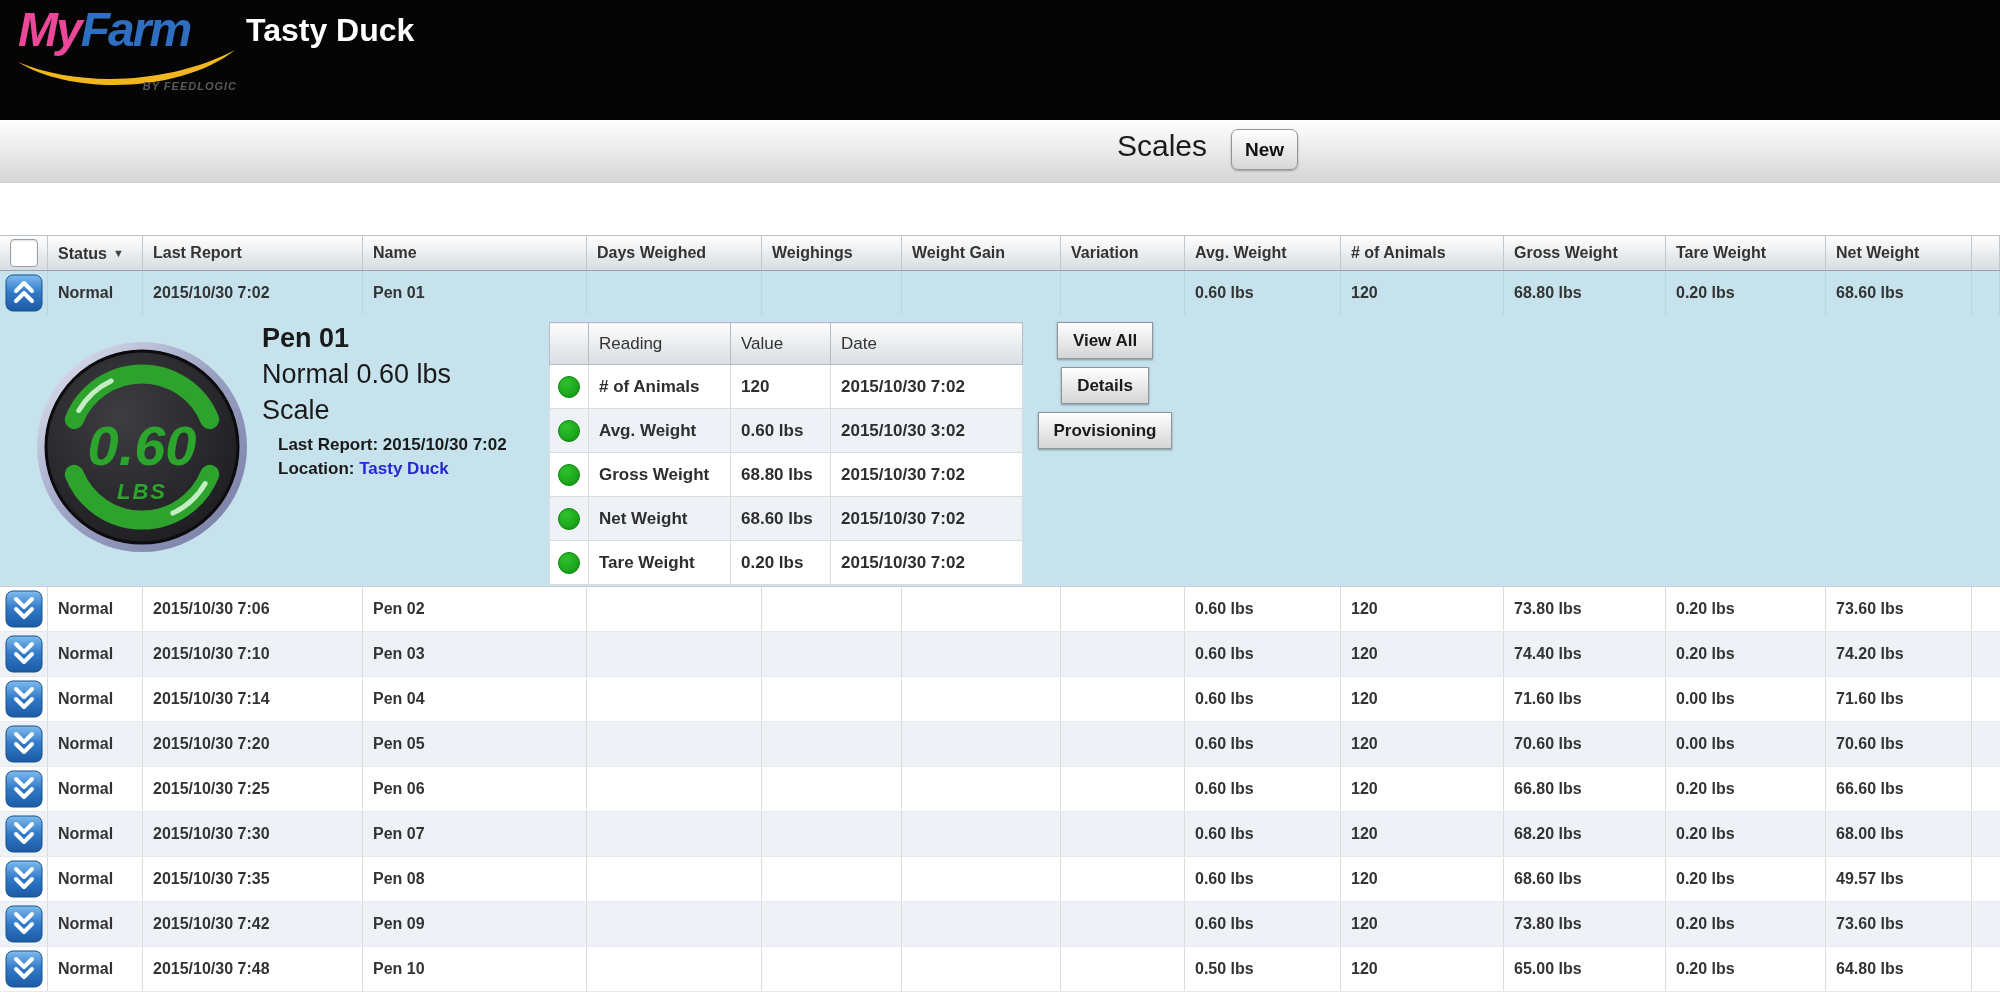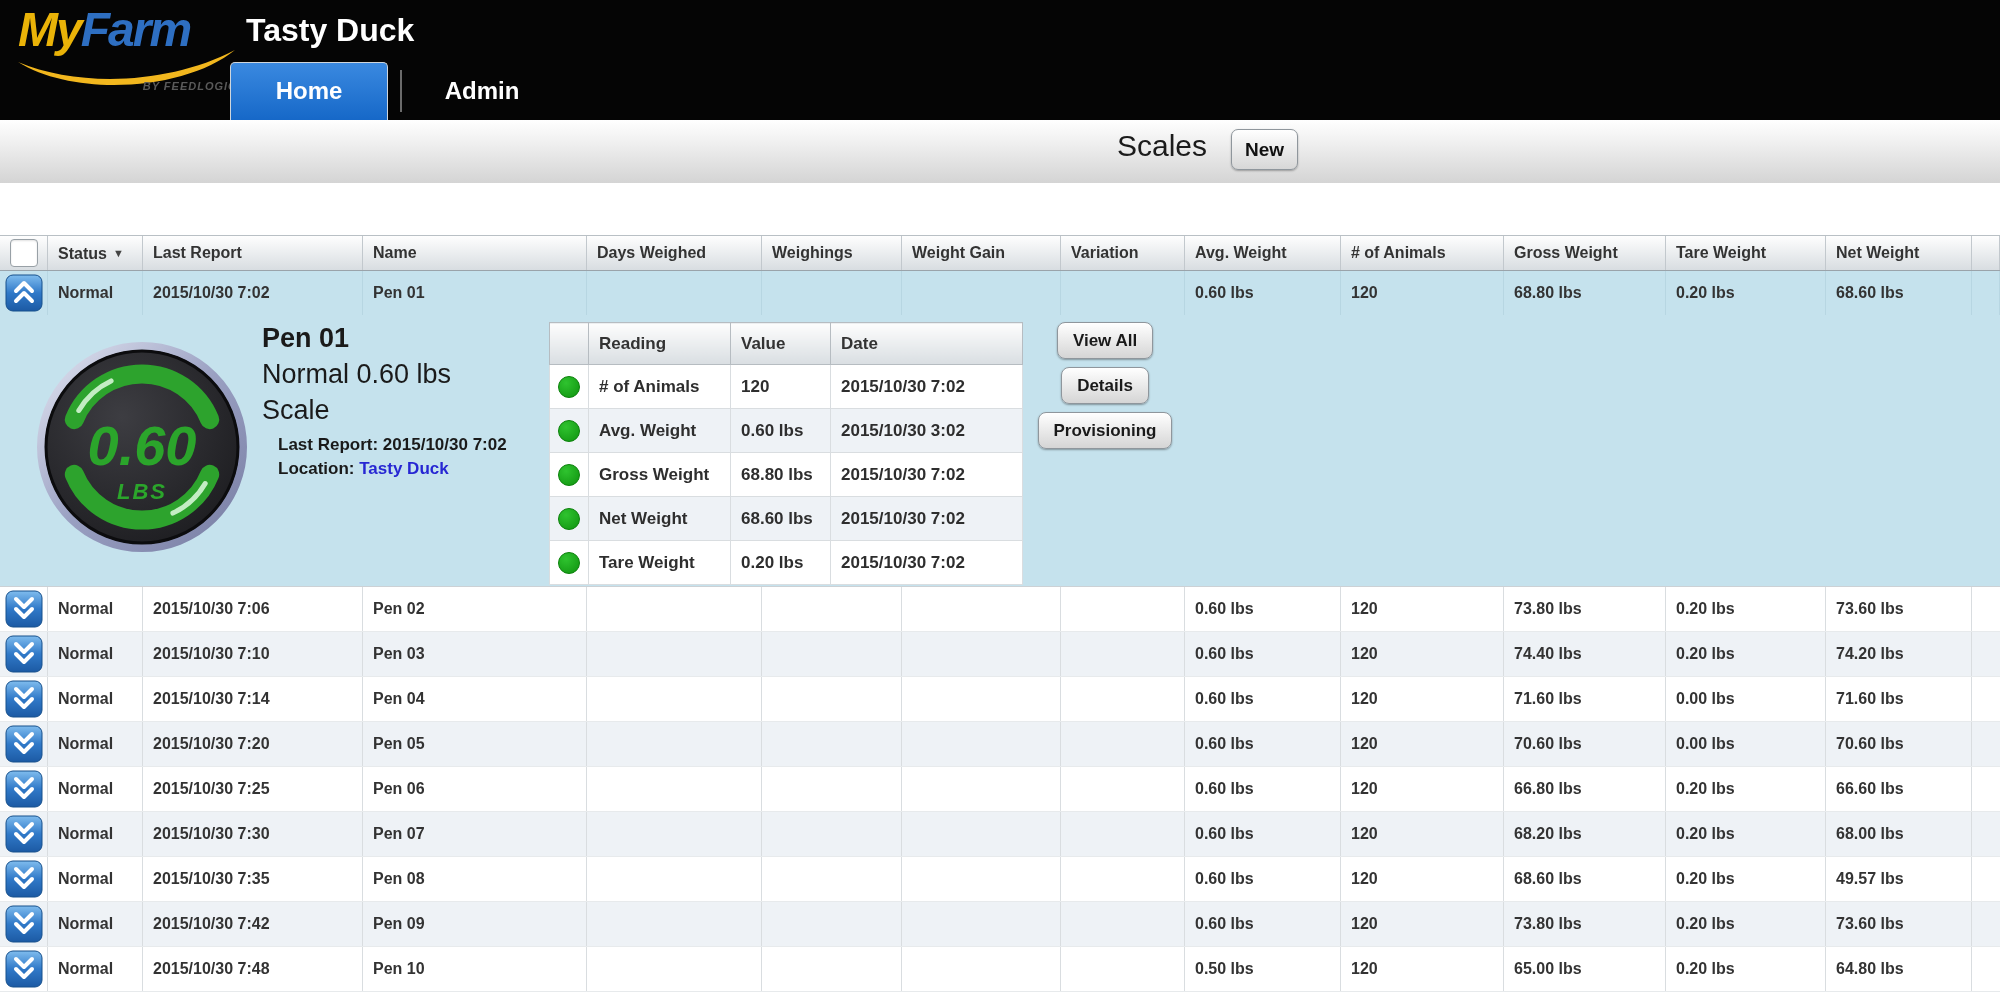--- a/index.html
+++ b/index.html
@@ -4,21 +4,21 @@
 <style>
   html,body{margin:0;padding:0;background:#fff;}
   body{width:2000px;height:998px;position:relative;overflow:hidden;
        font-family:"Liberation Sans","DejaVu Sans",sans-serif;}
 
   
   .topbar{position:absolute;top:0;left:0;width:2000px;height:120px;background:#050505;}
   .logo{position:absolute;left:14px;top:4px;width:225px;height:112px;cursor:pointer;}
   .logo-text{position:absolute;left:4px;top:2px;font-style:italic;font-weight:bold;
              font-size:48px;line-height:1;letter-spacing:-2px;}
-  .logo-my{color:#eab308;}
+  .logo-my{color:#ec4899;}
   .logo-farm{color:#2e6fc2;}
   .swoosh{position:absolute;left:0;top:42px;}
   .logo-sub{position:absolute;right:2px;top:76px;font-size:11px;font-weight:bold;
             font-style:italic;color:#5a5a5a;letter-spacing:1px;}
   .app-title{position:absolute;left:246px;top:12px;color:#ffffff;font-size:32px;font-weight:bold;}
   .tabs{position:absolute;left:230px;bottom:0;height:58px;display:flex;align-items:flex-end;}
   .tab{font-size:24px;font-weight:bold;color:#fff;text-align:center;cursor:pointer;box-sizing:border-box;}
   .tab-active{width:158px;height:58px;line-height:56px;background:linear-gradient(#3a89e0,#1668c8);
               border:1px solid #cfd6dc;border-bottom:none;border-radius:5px 5px 0 0;}
   .tab-sep{width:2px;height:42px;background:#6b6b6b;margin:0 10px 8px 12px;}
@@ -64,33 +64,33 @@
   .gauge{position:absolute;left:36px;top:26px;}
   .detail-info{position:absolute;left:262px;top:8px;color:#1a1a1a;}
   .di-name{font-size:27px;font-weight:bold;margin:0 0 5px 0;}
   .di-status{font-size:27px;margin:0 0 5px 0;}
   .di-type{font-size:27px;margin:0 0 9px 0;}
   .di-small{font-size:17px;font-weight:bold;margin:0 0 4px 16px;}
   .di-link{color:#2727d3;cursor:pointer;}
   .readings{position:absolute;left:549px;top:7px;border-collapse:collapse;background:#fff;
             border:1px solid #99a1a7;}
   .readings th{height:41px;background:linear-gradient(#fdfdfd,#d9dee2);
-               border:1px solid #b6bcc1;font-size:17px;font-weight:bold;color:#333;
+               border:1px solid #b6bcc1;font-size:17px;font-weight:normal;color:#333;
                text-align:left;padding:0 10px;}
   .readings td{height:43px;border:1px solid #d9dde0;font-size:17px;font-weight:bold;
                color:#2e2e2e;padding:0 10px;white-space:nowrap;}
   .readings tr.alt td{background:#eef2f6;}
   .dot-cell{text-align:center;padding:0 !important;width:38px;}
   .dot{display:inline-block;width:20px;height:20px;border-radius:50%;
        background:radial-gradient(circle at 35% 30%,#2fc32f,#0f930f);border:1px solid #0d820d;
        vertical-align:middle;}
   .panel-buttons{position:absolute;left:1036px;top:7px;width:138px;text-align:center;}
   .pbtn{display:block;margin:0 auto 8px auto;height:37px;padding:0 15px;font-size:17px;
         font-weight:bold;color:#1a1a1a;background:linear-gradient(#ffffff,#d5d5d5);
-        border:1px solid #8f969c;border-radius:8px;box-shadow:0 1px 2px rgba(0,0,0,.35);
+        border:1px solid #8f969c;border-radius:0;box-shadow:0 1px 2px rgba(0,0,0,.35);
         cursor:pointer;font-family:inherit;}
   .chev{fill:none;stroke:#fff;stroke-width:4;stroke-linecap:round;stroke-linejoin:round;}
 </style>
 </head>
 <body>
 
 <svg width="0" height="0" style="position:absolute" aria-hidden="true">
   <defs>
     <linearGradient id="btngrad" x1="0" y1="0" x2="0" y2="1">
       <stop offset="0" stop-color="#7fbcee"></stop>
@@ -111,25 +111,20 @@
 
 <div class="topbar">
   <div class="logo">
     <div class="logo-text"><span class="logo-my">My</span><span class="logo-farm">Farm</span></div>
     <svg class="swoosh" width="225" height="48" viewBox="0 0 225 48">
         <path d="M4 16 C 66 42 156 38 221 4 C 172 44 62 52 4 16 Z" fill="#f2b71e"></path>
       </svg>
     <div class="logo-sub">BY FEEDLOGIC</div>
   </div>
   <div class="app-title">Tasty Duck</div>
-  <div class="tabs">
-    <div class="tab tab-active">Home</div>
-    <div class="tab-sep"></div>
-    <div class="tab tab-plain">Admin</div>
-  </div>
 </div>
 
 <div class="subheader">
   <div class="scales-title">Scales</div>
   <button class="new-btn">New</button>
 </div>
 
 <div class="tablewrap">
 
   <div class="row thead">

